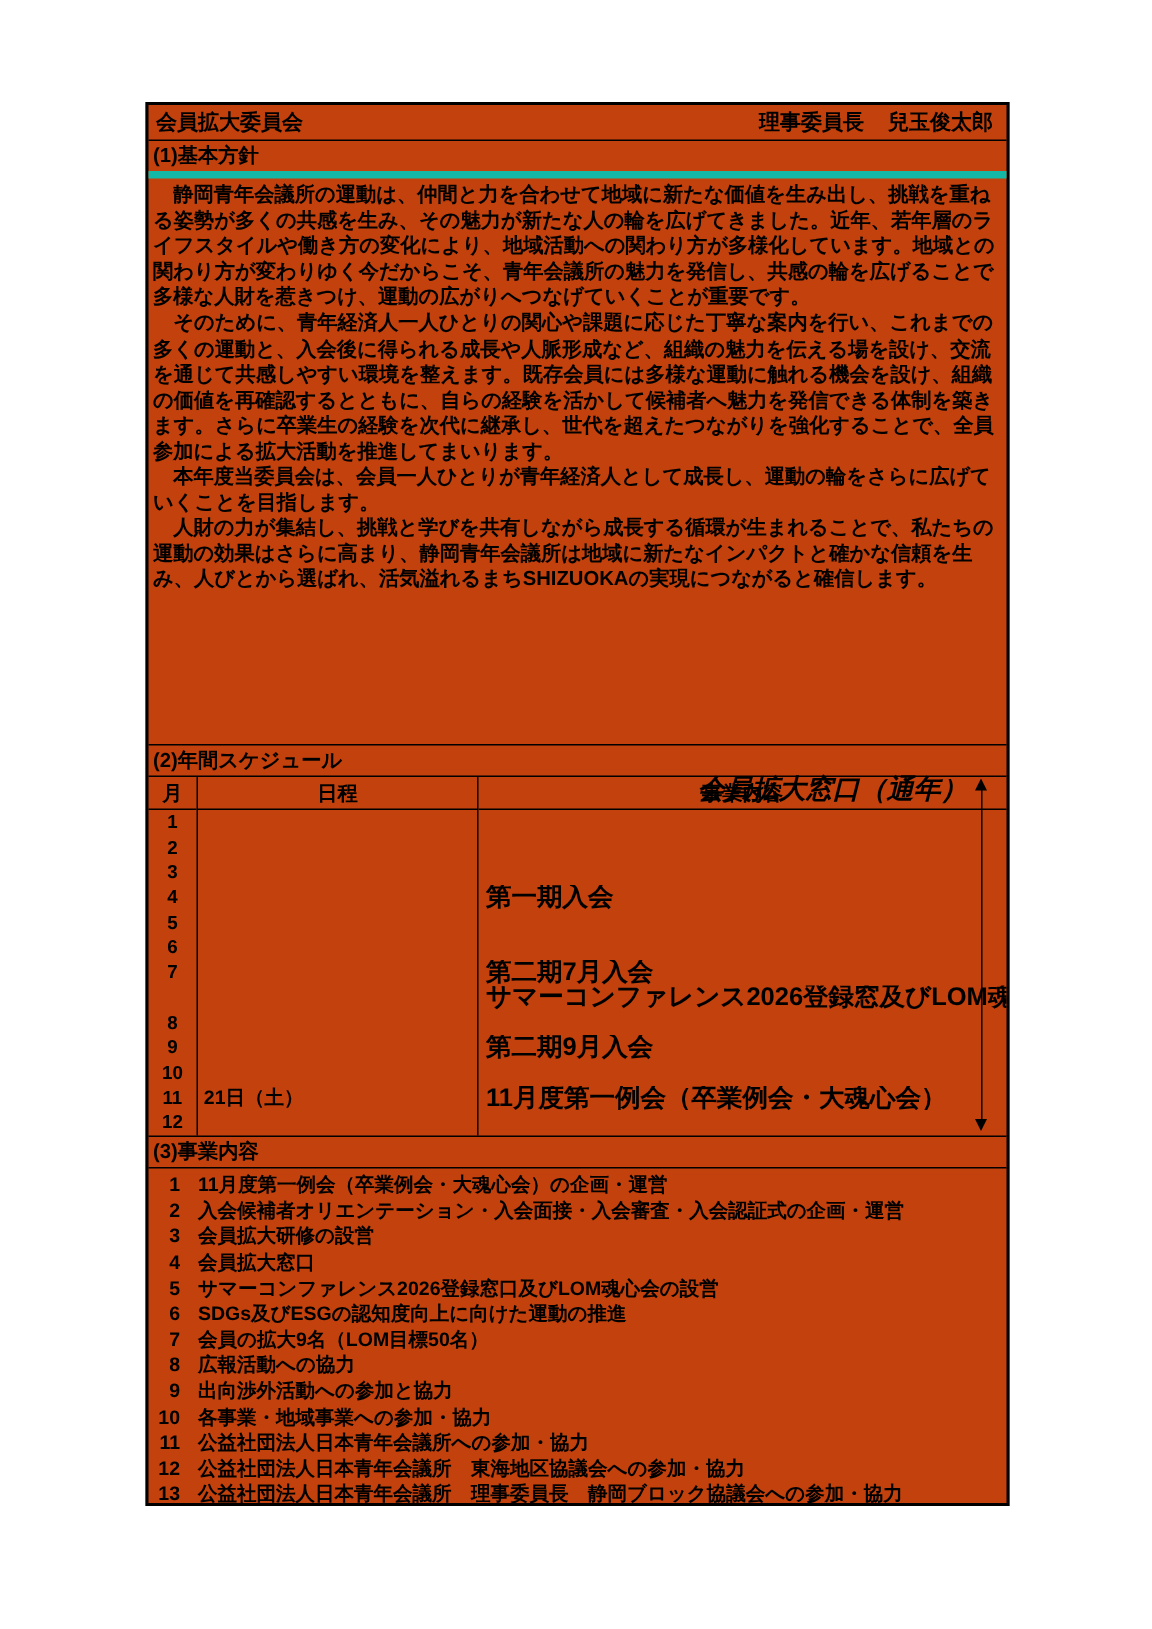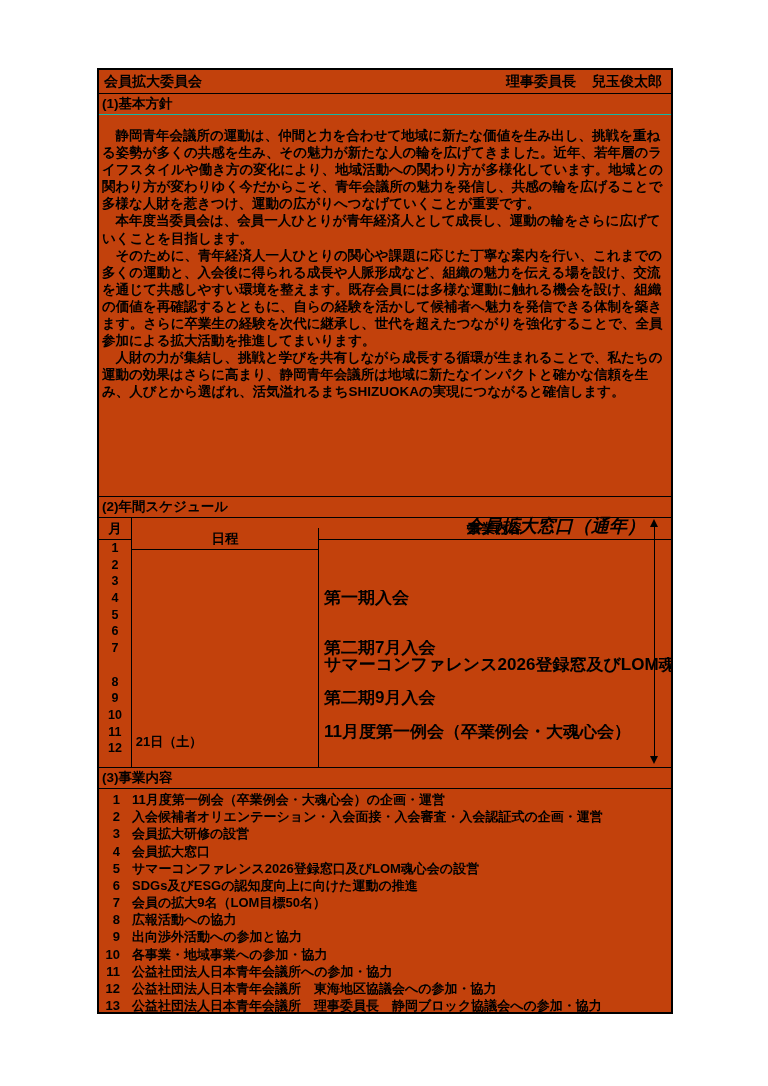--- a/index.html
+++ b/index.html
@@ -17,29 +17,29 @@
   .row-title {
     height:23px; display:flex; align-items:center; justify-content:space-between;
     padding:0 5px; font-size:14px; overflow:hidden;
   }
   .title-right { display:flex; gap:16px; padding-right:4px; font-size:14px; }
   .sec-label {
     border-top:1px solid #000; height:21px; line-height:20px;
     padding-left:3px; font-size:13.5px; overflow:hidden;
   }
   .policy {
-    border-top:1px solid #14b8a6; height:382px; padding:12px 3px 0 3px;
+    border-top:5px solid #14b8a6; height:382px; padding:2px 3px 0 3px;
     font-size:13.5px; line-height:17.1px; overflow:hidden;
   }
   .policy p { white-space:pre-wrap; word-break:break-all; }
   
   .sched { border-top:1px solid #000; display:flex; }
   .col { display:flex; flex-direction:column; }
   .col-month { width:33px; border-right:1px solid #000; }
-  .col-date  { width:188px; border-right:1px solid #000;margin-top:10px; }
+  .col-date  { width:188px; border-right:1px solid #000; }
   .col-content { width:352px; position:relative; }
   .sched-head {
     height:22px; line-height:21px; text-align:center;
     border-bottom:1px solid #000; font-size:13.5px;
   }
   .sched-body { position:relative; }
   .srow { height:16.7px; line-height:16.7px; font-size:12.5px; overflow:hidden; white-space:nowrap; }
   .col-month .srow { text-align:center; }
   .col-date .srow { padding-left:4px; font-size:13px; }
   .col-content .srow { padding-left:5px; font-size:17px; }
@@ -76,23 +76,23 @@
       <span>理事委員長</span>
       <span>兒玉俊太郎</span>
     </span>
   </div>
 
   <div class="sec-label">(1)基本方針</div>
   <div class="policy">
 
       <p>　静岡青年会議所の運動は、仲間と力を合わせて地域に新たな価値を生み出し、挑戦を重ねる姿勢が多くの共感を生み、その魅力が新たな人の輪を広げてきました。近年、若年層のライフスタイルや働き方の変化により、地域活動への関わり方が多様化しています。地域との関わり方が変わりゆく今だからこそ、青年会議所の魅力を発信し、共感の輪を広げることで多様な人財を惹きつけ、運動の広がりへつなげていくことが重要です。</p>
 
+      <p>　そのために、青年経済人一人ひとりの関心や課題に応じた丁寧な案内を行い、これまでの多くの運動と、入会後に得られる成長や人脈形成など、組織の魅力を伝える場を設け、交流を通じて共感しやすい環境を整えます。既存会員には多様な運動に触れる機会を設け、組織の価値を再確認するとともに、自らの経験を活かして候補者へ魅力を発信できる体制を築きます。さらに卒業生の経験を次代に継承し、世代を超えたつながりを強化することで、全員参加による拡大活動を推進してまいります。</p>
+
       <p>　本年度当委員会は、会員一人ひとりが青年経済人として成長し、運動の輪をさらに広げていくことを目指します。</p>
-
-      <p>　そのために、青年経済人一人ひとりの関心や課題に応じた丁寧な案内を行い、これまでの多くの運動と、入会後に得られる成長や人脈形成など、組織の魅力を伝える場を設け、交流を通じて共感しやすい環境を整えます。既存会員には多様な運動に触れる機会を設け、組織の価値を再確認するとともに、自らの経験を活かして候補者へ魅力を発信できる体制を築きます。さらに卒業生の経験を次代に継承し、世代を超えたつながりを強化することで、全員参加による拡大活動を推進してまいります。</p>
 
       <p>　人財の力が集結し、挑戦と学びを共有しながら成長する循環が生まれることで、私たちの運動の効果はさらに高まり、静岡青年会議所は地域に新たなインパクトと確かな信頼を生み、人びとから選ばれ、活気溢れるまちSHIZUOKAの実現につながると確信します。</p>
     </div>
 
   <div class="sec-label">(2)年間スケジュール</div>
   <div class="sched">
     <div class="col col-month">
       <div class="sched-head">月</div>
       <div class="sched-body">
 

